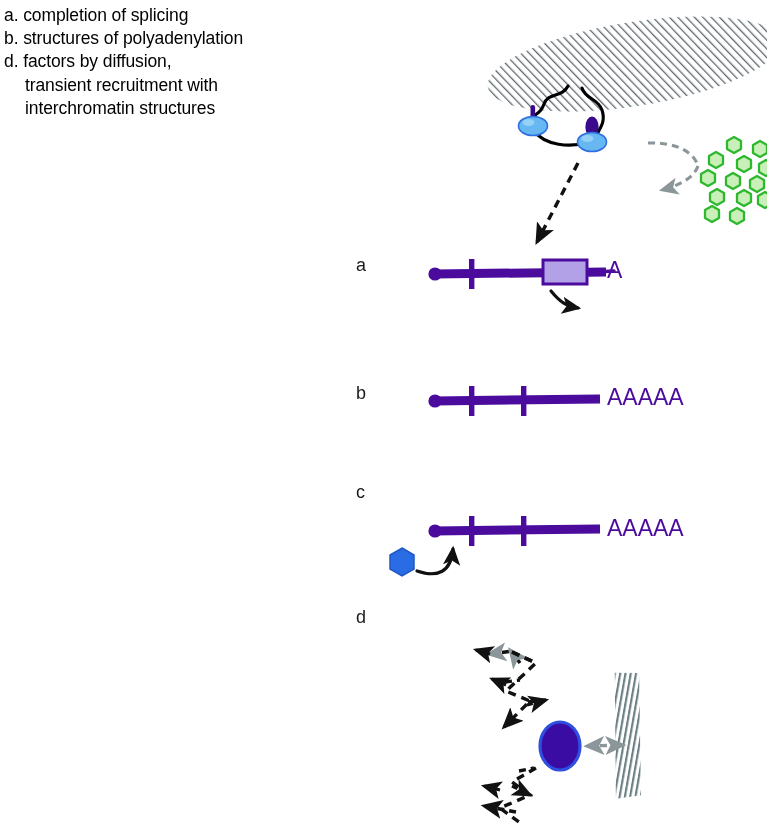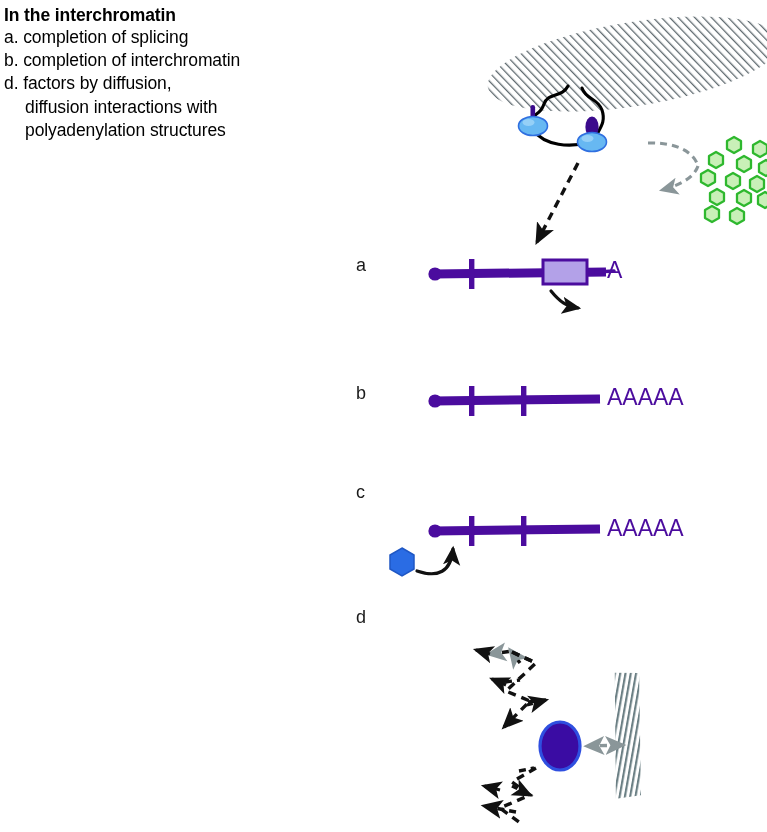--- a/index.html
+++ b/index.html
@@ -71,26 +71,25 @@
     white-space: nowrap;
     text-align: center;
   }
 </style>
 </head>
 <body>
 
 <div id="figure-root">
 
   <div id="caption-block">
-    <div id="caption-title">In the interchromatin</div>
     <div class="caption-item">a. completion of splicing</div>
-    <div class="caption-item">b. completion of interchromatin</div>
+    <div class="caption-item">b. structures of polyadenylation</div>
     <div class="caption-item">d. factors by diffusion,</div>
-    <div class="caption-item cont">diffusion interactions with</div>
-    <div class="caption-item cont">polyadenylation structures</div>
+    <div class="caption-item cont">transient recruitment with</div>
+    <div class="caption-item cont">interchromatin structures</div>
   </div>
 
   <div class="row-label" style="left:356px; top:256px;">a</div>
   <div class="row-label" style="left:356px; top:384px;">b</div>
   <div class="row-label" style="left:356px; top:483px;">c</div>
   <div class="row-label" style="left:356px; top:608px;">d</div>
 
   <div class="seq-text" style="left:607px; top:259px; color:#4b0c9e;">A</div>
   <div class="seq-text" style="left:607px; top:386px; color:#4b0c9e;">AAAAA</div>
   <div class="seq-text" style="left:607px; top:517px; color:#4b0c9e;">AAAAA</div>

